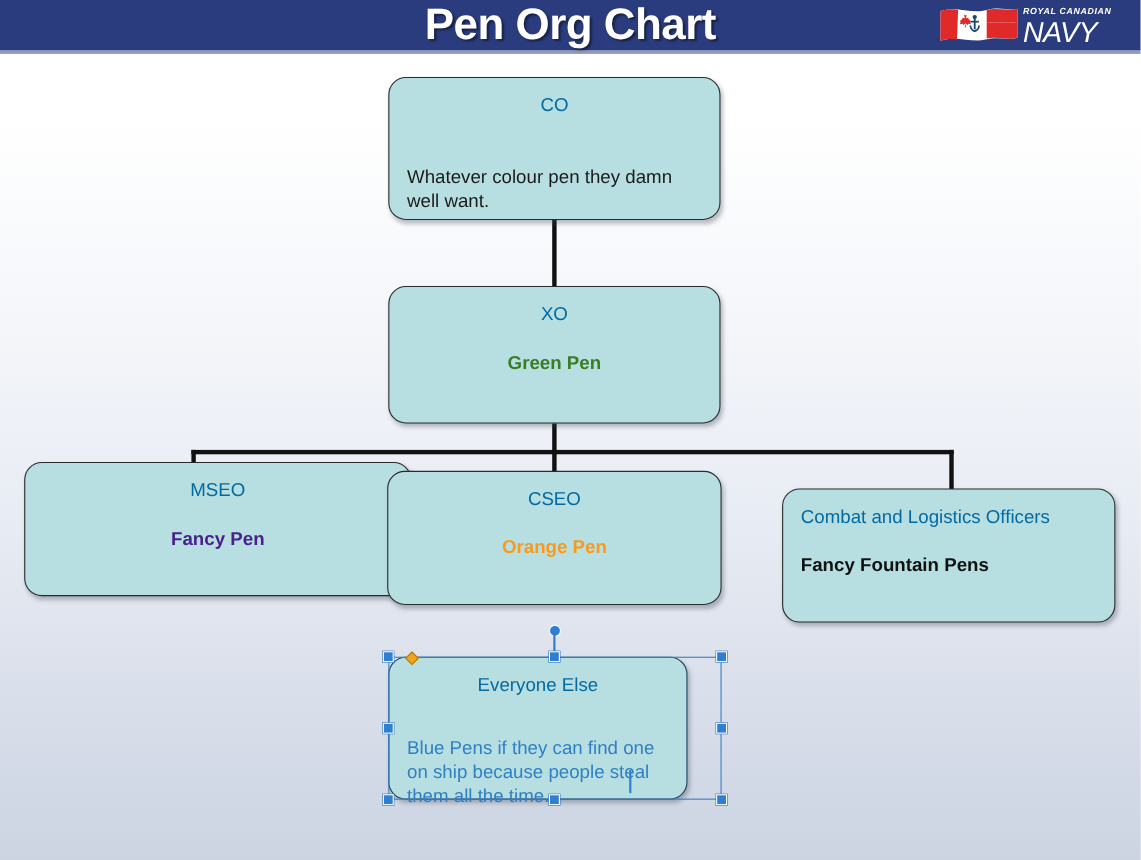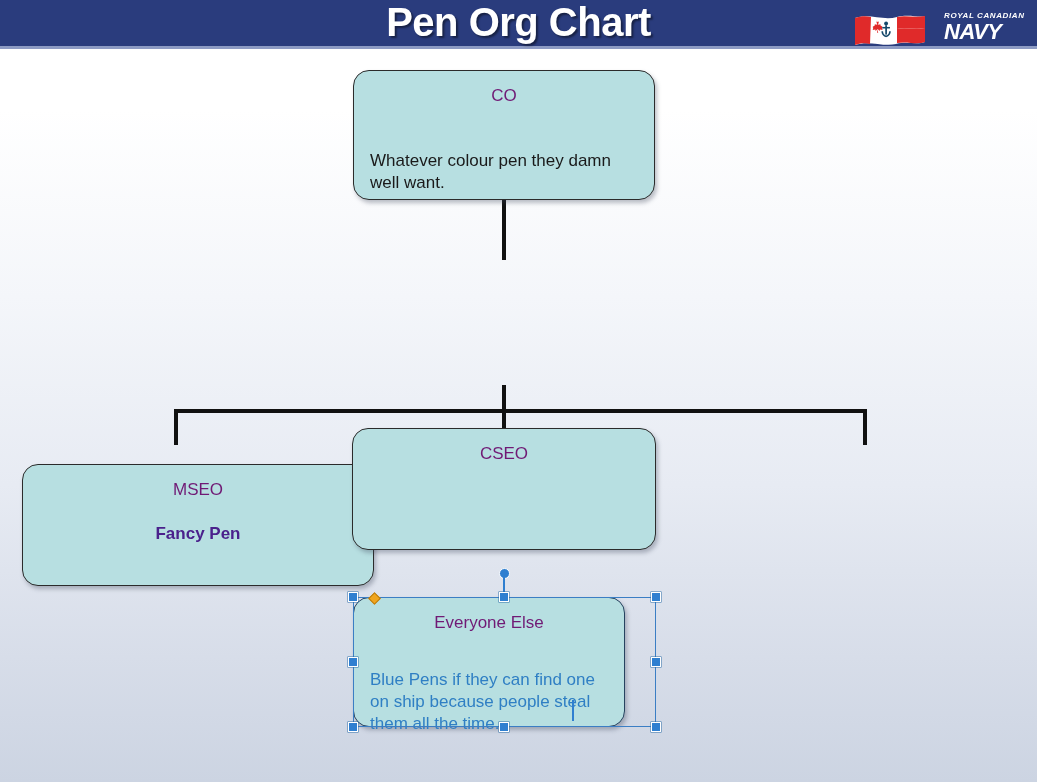--- a/index.html
+++ b/index.html
@@ -47,26 +47,25 @@
     font-size: 40px;
     font-weight: bold;
     letter-spacing: -0.5px;
     text-shadow: 2px 2px 2px rgba(0,0,0,0.45);
     font-family: "Liberation Sans", sans-serif;
   }
   
   .logo {
     position: absolute;
     right: 8px;
-    top: 12px;
+    top: 0;
     width: 176px;
     height: 42px;
     display: flex;
-    align-items: flex-start;
-    gap: 14px;
+    align-items: flex-end;
   }
   .logo-flag {
     width: 74px;
     height: 38px;
     flex: 0 0 auto;
     position: relative;
   }
   .logo-text {
     margin-left: 3px;
     display: flex;
@@ -76,58 +75,58 @@
   }
   .logo-text .line1 {
     color: #ffffff;
     font-size: 8px;
     font-weight: bold;
     font-style: italic;
     letter-spacing: 0.6px;
   }
   .logo-text .line2 {
     color: #ffffff;
-    font-size: 22px;
-    font-weight: bold;
+    font-size: 26px;
+    font-weight: normal;
     font-style: italic;
     letter-spacing: -0.5px;
     margin-top: 1px;
   }
 
   
   .node {
     position: absolute;
     background: #b7dfe1;
     border: 1.6px solid #2b2b2b;
     border-radius: 16px;
     box-sizing: border-box;
     box-shadow: 2px 3px 4px rgba(60,70,90,0.35);
     padding: 14px 16px 12px 16px;
   }
   .node .role {
     font-size: 17px;
-    color: #701a75;
+    color: #0369a1;
     line-height: 22px;
     font-family: "Liberation Sans", sans-serif;
   }
   .node .role.center { text-align: center; }
   .node .role.left { text-align: left; }
   .node .detail {
     font-size: 17px;
     line-height: 22px;
     margin-top: 22px;
     font-family: "Liberation Sans", sans-serif;
   }
   .node .detail.center { text-align: center; }
   .node .detail.left { text-align: left; }
   .node .detail.bold { font-weight: bold; }
 
   #node-co   { left: 353px; top: 70px;  width: 302px; height: 130px; }
   #node-xo   { left: 353px; top: 260px; width: 302px; height: 125px; }
-  #node-mseo { left: 22px;  top: 464px; width: 352px; height: 122px; }
+  #node-mseo { left: 22px;  top: 420px; width: 352px; height: 122px; }
   #node-cseo { left: 352px; top: 428px; width: 304px; height: 122px; }
   #node-clo  { left: 711px; top: 444px; width: 303px; height: 122px; }
   #node-everyone {
     left: 353px; top: 597px; width: 272px; height: 130px;
     border-color: #26425f;
   }
   #node-co .detail   { margin-top: 20px; }
   #node-clo .role    { }
   #node-clo .detail  { margin-top: 22px; }
   #node-everyone .detail { margin-top: 18px; }
@@ -250,30 +249,39 @@
   <div class="conn conn-h" id="conn-bar"></div>
   <div class="conn conn-v" id="conn-left-v"></div>
   <div class="conn conn-v" id="conn-mid-v"></div>
   <div class="conn conn-v" id="conn-right-v"></div>
 
   <div class="node" id="node-co">
     <div class="role center">CO</div>
     <div class="detail left" style="color:#1a1a1a;margin-top:43px;">Whatever colour pen they damn well want.</div>
   </div>
 
+  <div class="node" id="node-xo">
+    <div class="role center">XO</div>
+    <div class="detail center bold" style="color:#3a7d22;">Green Pen</div>
+  </div>
 
   <div class="node" id="node-mseo">
     <div class="role center">MSEO</div>
     <div class="detail center bold" style="color:#4a218c;">Fancy Pen</div>
   </div>
 
   <div class="node" id="node-cseo">
     <div class="role center">CSEO</div>
-  </div>
-
+    <div class="detail center bold" style="color:#f79a1e;">Orange Pen</div>
+  </div>
+
+  <div class="node" id="node-clo">
+    <div class="role left">Combat and Logistics Officers</div>
+    <div class="detail left bold" style="color:#111111;">Fancy Fountain Pens</div>
+  </div>
 
   <div class="node" id="node-everyone">
     <div class="role center">Everyone Else</div>
     <div class="detail left" style="color:#2f7fc4;margin-top:35px;">Blue Pens if they can find one on ship because people steal them all the time.</div>
   </div>
 
   <div class="sel-dot" id="sel-connect-point"></div>
   <div class="sel-line" id="sel-connector-line"></div>
   <div class="sel-frame"></div>
   <div class="handle" id="h-tl"></div>

